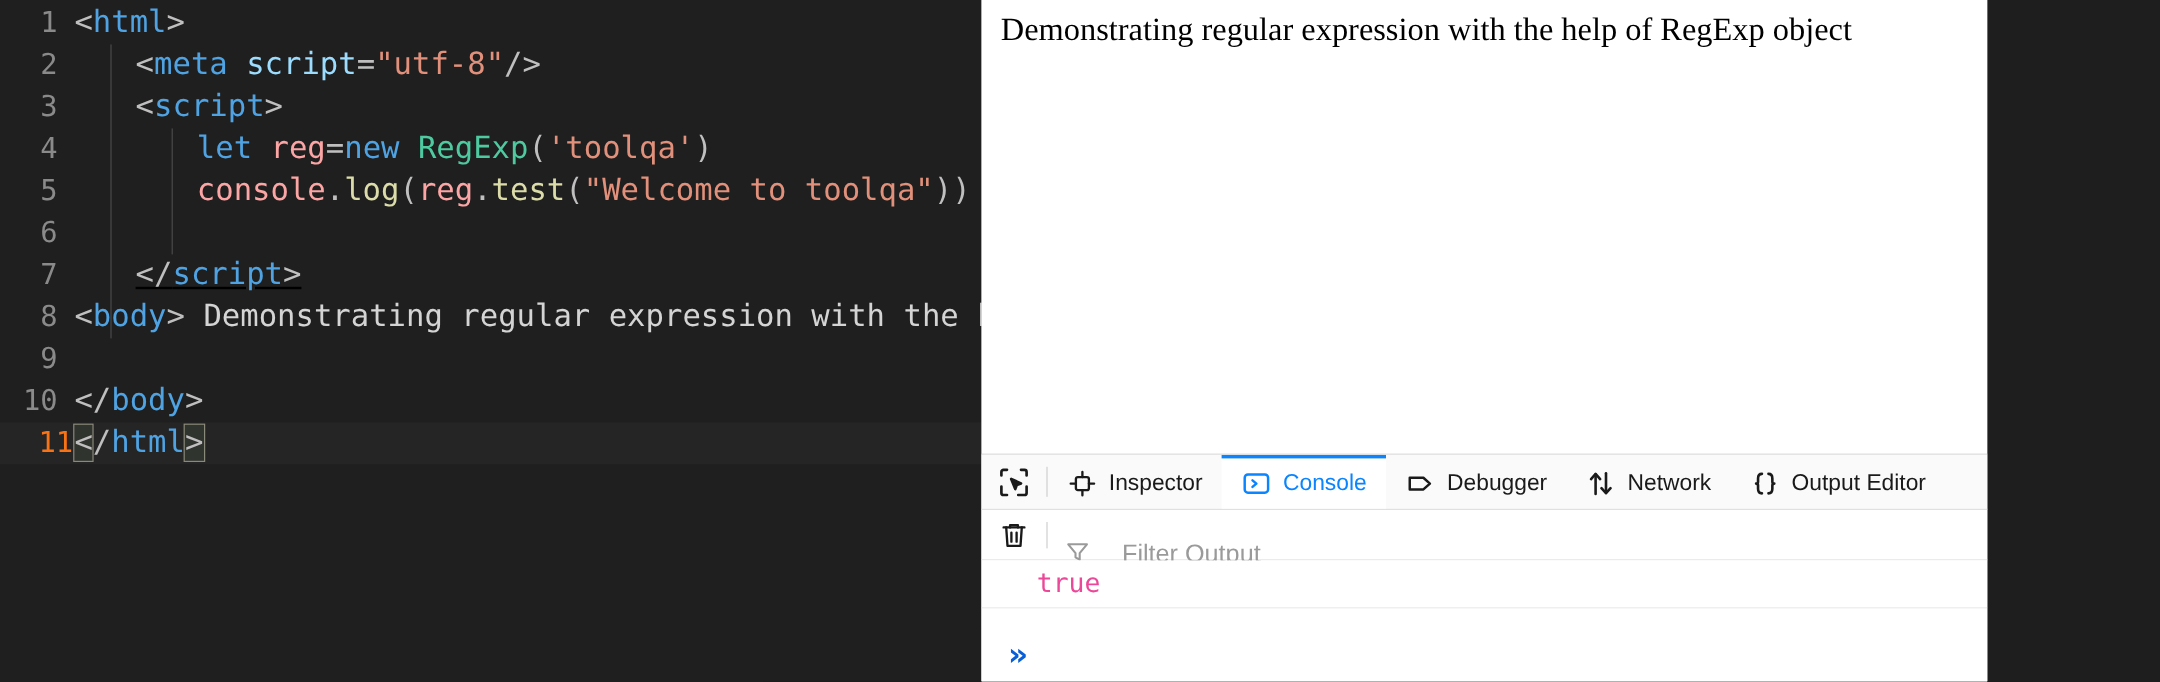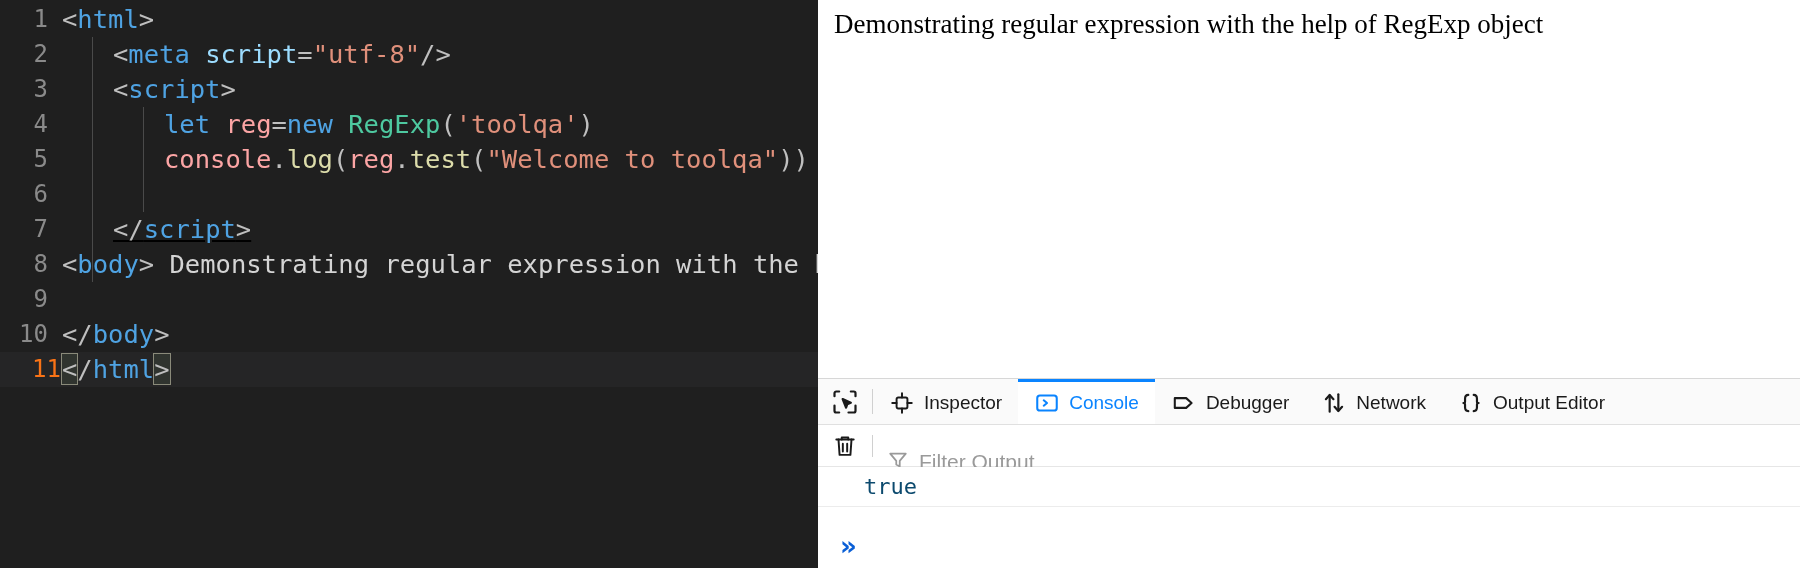--- a/index.html
+++ b/index.html
@@ -93,21 +93,21 @@
   .t-plain   { color: #cccccc; }
 
   .bracket-match {
     outline: 1px solid #8a8a7a;
     background: rgba(90,110,80,0.22);
   }
 
   
   #browser {
     position: relative;
-    width: 982px;
+    width: 838px;
     height: 568px;
     background: #ffffff;
     display: flex;
     flex-direction: column;
   }
   #page-content {
     flex: 0 0 auto;
     height: 378px;
     background: #ffffff;
     padding: 8px 0 0 16px;
@@ -192,21 +192,21 @@
     cursor: pointer;
   }
   .cf-sep {
     width: 1px; height: 22px; background: #d0d0d0;
     flex: 0 0 auto;
   }
   .cf-filter {
     flex: 1 1 auto;
     display: flex;
     align-items: center;
-    gap: 8px;
+    gap: 24px;
     padding-left: 14px;
     margin-top: 33px;
   }
   .cf-filter input {
     border: none;
     outline: none;
     background: transparent;
     font-family: "Liberation Sans", sans-serif;
     font-size: 21px;
     color: #333;
@@ -222,21 +222,21 @@
   }
   .console-row {
     height: 40px;
     display: flex;
     align-items: center;
     padding-left: 46px;
     border-bottom: 1px solid #ececec;
     font-family: "DejaVu Sans Mono", "Liberation Mono", monospace;
     font-size: 22px;
   }
-  .console-row.result { color: #0c4a6e; }
+  .console-row.result { color: #ec4899; }
 
   #console-prompt {
     flex: 0 0 44px;
     height: 44px;
     display: flex;
     align-items: center;
     padding-left: 22px;
     background: #ffffff;
   }
   #console-prompt .chev {

